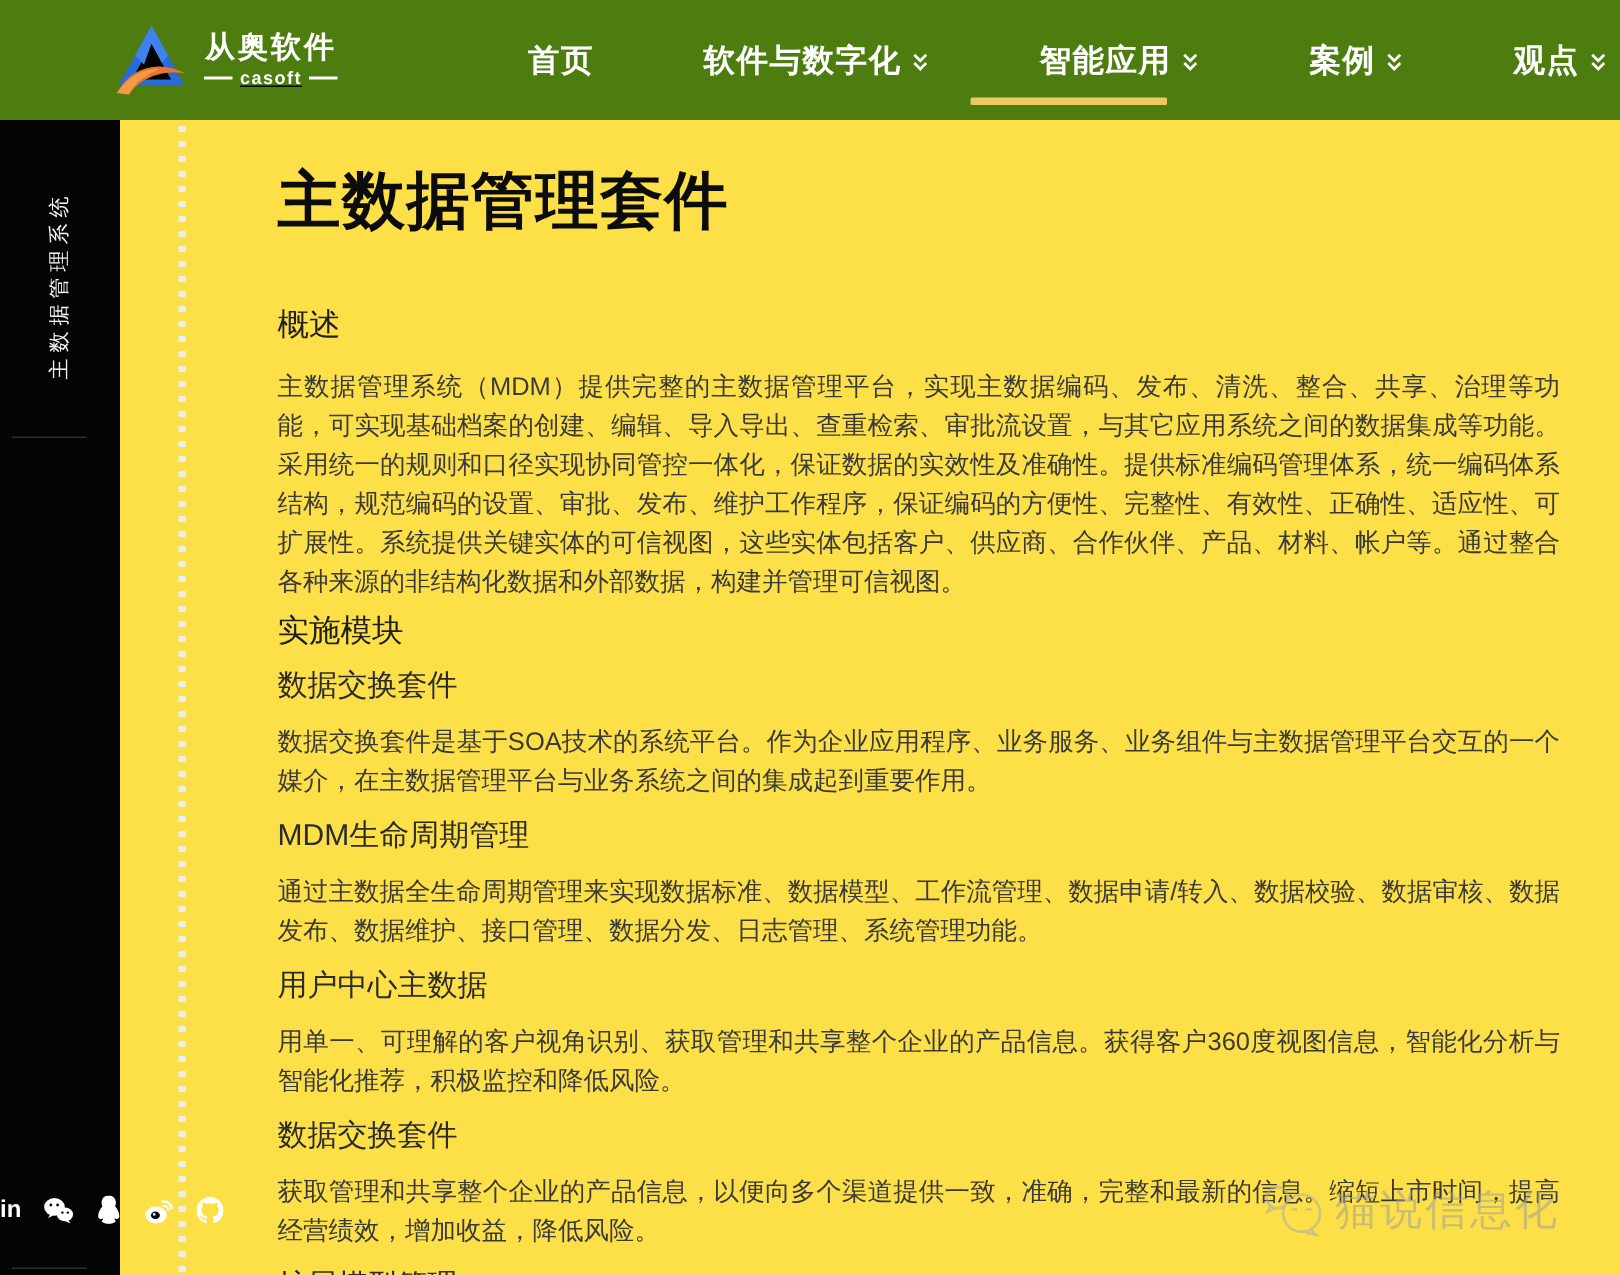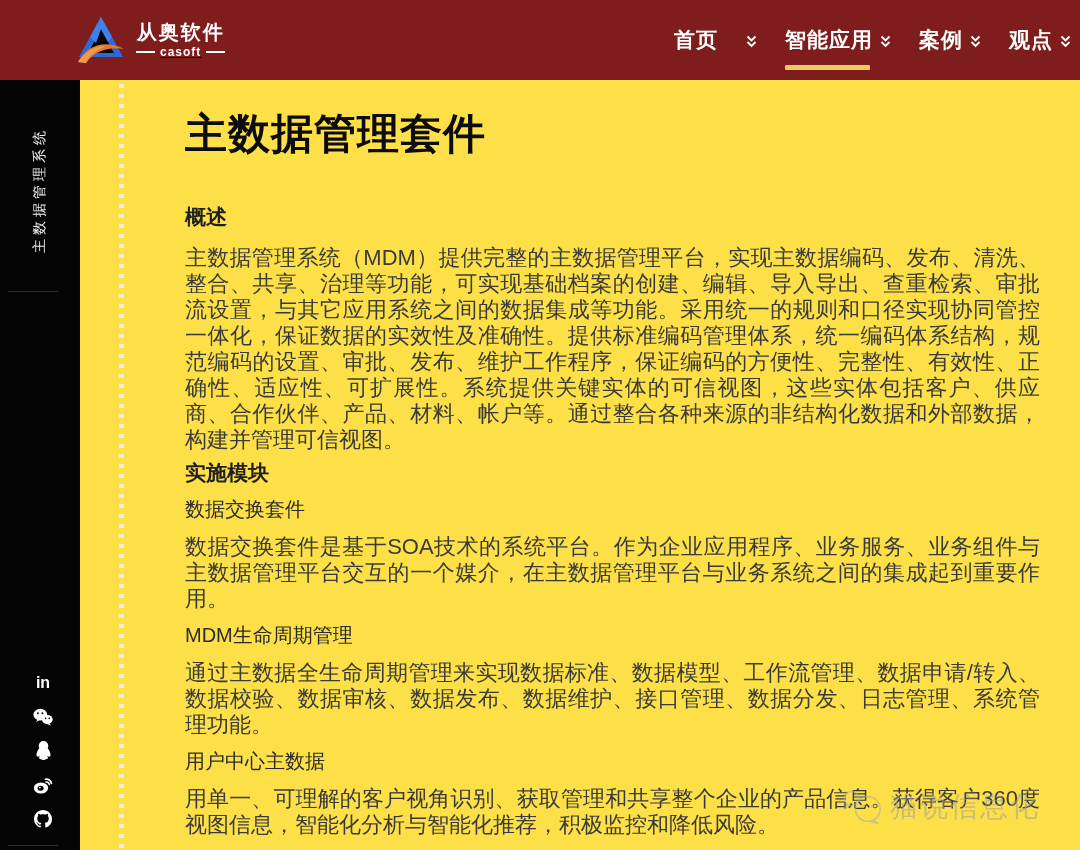--- a/index.html
+++ b/index.html
@@ -4,33 +4,33 @@
 <style>
   * { box-sizing: border-box; margin: 0; padding: 0; }
   html, body {
     width: 1080px; height: 850px; overflow: hidden;
     background: #ffffff;
     font-family: "Liberation Sans", "DejaVu Sans", sans-serif;
   }
   
   .header {
     position: absolute; left: 0; top: 0; width: 1080px; height: 80px;
-    background: #7f1d1d; z-index: 20;
+    background: #4d7c0f; z-index: 20;
     display: flex; align-items: center;
   }
   .brand { display: flex; align-items: center; gap: 10px; margin-left: 76px; }
   .brand-logo { width: 50px; height: 48px; flex: 0 0 auto; }
   .brand-text { display: flex; flex-direction: column; align-items: center; }
   .brand-cn { color: #ffffff; font-size: 20px; font-weight: 800; letter-spacing: 2px; line-height: 22px; }
   .brand-en-row { display: flex; align-items: center; gap: 5px; margin-top: 2px; text-decoration: underline; }
   .brand-en-row .bar { width: 19px; height: 2px; background: #ffffff; }
   .brand-en { color: #ffffff; font-size: 12px; font-weight: 600; letter-spacing: 1px; }
   .nav { position: absolute; right: 8px; top: 0; height: 80px; display: flex; align-items: center; gap: 27px; }
   .nav-item { position: relative; display: flex; align-items: center; gap: 6px; cursor: pointer; padding: 6px 0; }
-  .nav-label { color: #ffffff; font-size: 21px; font-weight: 700; letter-spacing: 1px; white-space: nowrap; }
+  .nav-label { color: #ffffff; font-size: 21px; font-weight: 700; letter-spacing: 1px; white-space: nowrap; margin-left: 46px; }
   .nav-chevron { width: 13px; height: 14px; margin-top: 3px; }
   .nav-item.active .underline {
     position: absolute; left: 0; right: 22px; bottom: -10px; height: 5px;
     background: var(--accent, #ecc963); border-radius: 1px;
   }
   
   .rail {
     position: absolute; left: 0; top: 0; width: 80px; height: 850px;
     background: #040404; z-index: 10;
   }
@@ -39,42 +39,42 @@
   .rail-sep.s2 { top: 291px; }
   .rail-sep.s3 { top: 845px; }
   .rail-tab {
     position: absolute; left: 0; top: 100px; width: 80px; height: 180px;
     display: flex; align-items: center; justify-content: center;
   }
   .rail-tab-label {
     color: #f2f2f2; font-size: 14px; letter-spacing: 4px; white-space: nowrap;
     transform: rotate(-90deg);
   }
-  .social { position: absolute; left: 0; bottom: 22px; width: 66px;
-    display: flex; flex-direction: column; align-items: center; gap: 15px; margin-left: 10px; }
+  .social { position: absolute; left: 0; bottom: 34px; width: 66px;
+    display: flex; flex-direction: row; align-items: center; gap: 15px; }
   .social-btn { width: 20px; height: 19px; display: flex; align-items: center; justify-content: center; cursor: pointer; }
   .social-in { color: #ffffff; font-size: 16px; font-weight: 800; line-height: 16px; font-family: "Liberation Sans", sans-serif; }
   
   .content {
     position: absolute; left: 80px; top: 80px; width: 1000px; height: 770px;
     background: #fde047; overflow: hidden;
     padding: 30px 40px 0 105px;
   }
   .dash-rule {
     position: absolute; left: 119px; top: 84px; width: 5px; height: 766px; z-index: 15;
     background: repeating-linear-gradient(to bottom, #ececec 0 4px, transparent 4px 10px);
   }
   .page-title {
     font-size: 42px; line-height: 48px; font-weight: 800; color: #0c0c0c; letter-spacing: 1px;
   }
-  .h2 { font-size: 21px; line-height: 27px; font-weight: 700; color: #1f1f1f; }
+  .h2 { font-size: 21px; line-height: 27px; font-weight: 400; color: #1f1f1f; }
   .h2.overview { margin-top: 45px; margin-bottom: 15px; }
   .h2.modules  { margin-top: 6px; }
   .h3 { font-size: 20px; line-height: 22px; font-weight: 400; color: #2b2b2b; margin: 12px 0 14px; }
-  .para { font-size: 22px; line-height: 26px; color: #3a3a3a; text-align: justify; }
+  .para { font-size: 17px; line-height: 26px; color: #3a3a3a; text-align: justify; }
   
   .watermark {
     position: absolute; right: 40px; bottom: 24px; z-index: 30;
     display: flex; align-items: center; gap: 6px; opacity: 0.55; pointer-events: none;
   }
   .watermark-text { color: #9f9f9f; font-size: 28px; letter-spacing: 2px; }
 </style>
 </head>
 <body>
 
@@ -95,20 +95,21 @@
         <span class="bar"></span>
       </span>
     </div>
   </div>
 
   <nav class="nav">
     <div class="nav-item">
       <span class="nav-label">首页</span>
     </div>
     <div class="nav-item">
+      <span class="nav-label">软件与数字化</span>
       <svg class="nav-chevron" viewBox="0 0 12 14">
         <path d="M2 1.5 L6 5.5 L10 1.5" fill="none" stroke="#fff" stroke-width="1.8"></path>
         <path d="M2 7 L6 11 L10 7" fill="none" stroke="#fff" stroke-width="1.8"></path>
       </svg>
     </div>
     <div class="nav-item active">
       <span class="nav-label">智能应用</span>
       <svg class="nav-chevron" viewBox="0 0 12 14">
         <path d="M2 1.5 L6 5.5 L10 1.5" fill="none" stroke="#fff" stroke-width="1.8"></path>
         <path d="M2 7 L6 11 L10 7" fill="none" stroke="#fff" stroke-width="1.8"></path>

